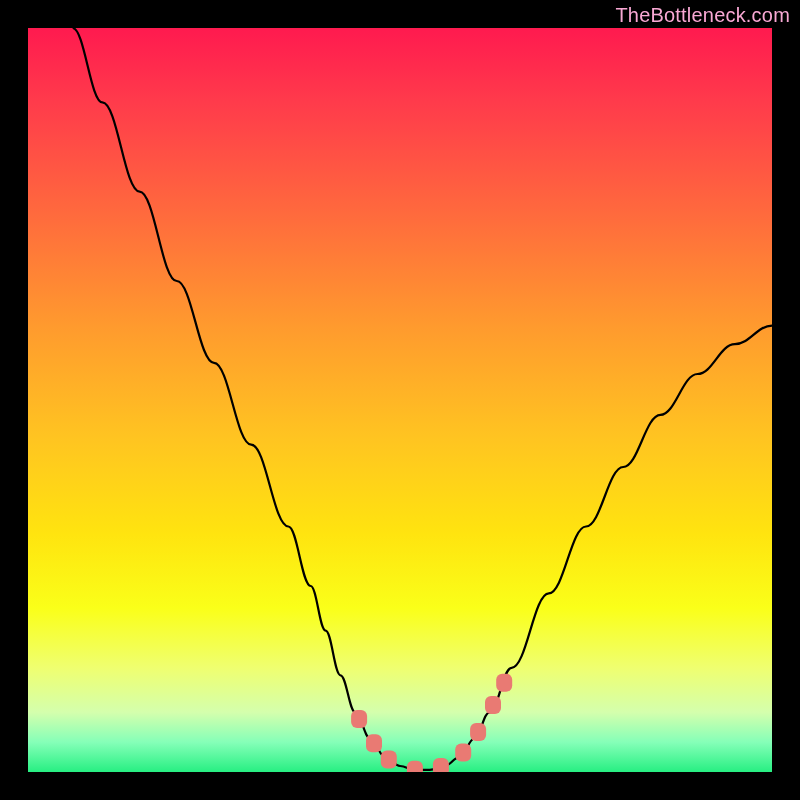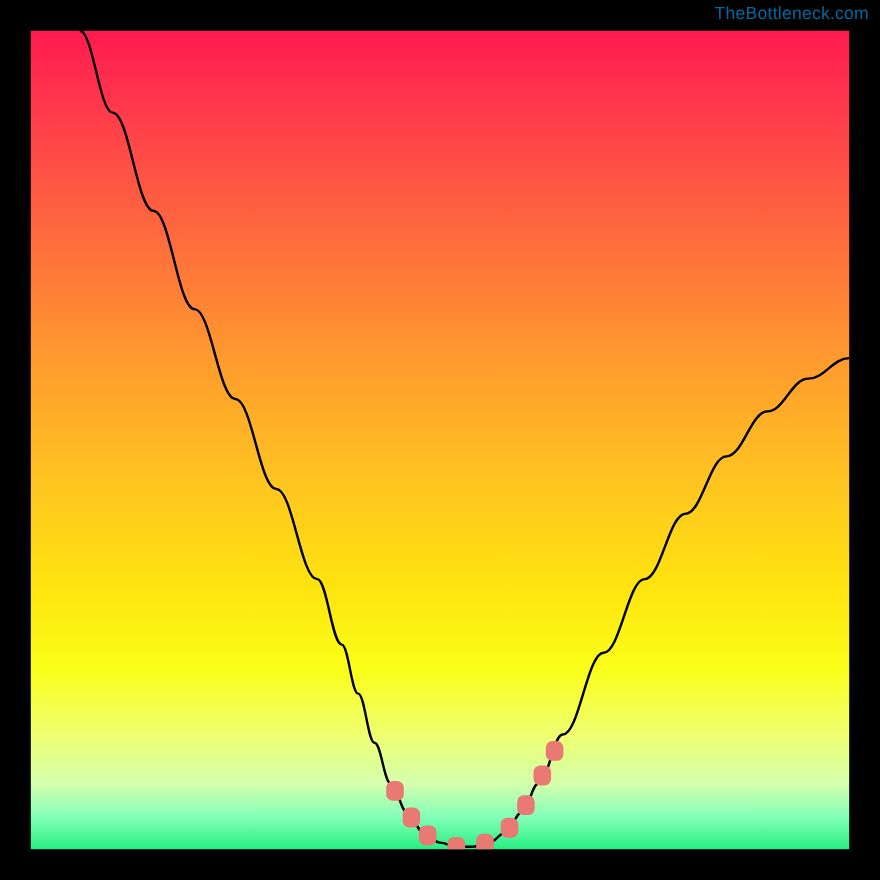--- a/index.html
+++ b/index.html
@@ -31,22 +31,22 @@
       #d4ffad 92%,
       #85ffb8 96%,
       #27ef82 100%
     );
   }
   .watermark {
     position: absolute;
     top: 4px;
     right: 10px;
     font-family: Arial, Helvetica, sans-serif;
-    font-size: 16px;
-    color: #0369a1;
+    font-size: 20px;
+    color: #f9a8d4;
     font-weight: 500;
     letter-spacing: 0.2px;
   }
   svg {
     position: absolute;
     left: 0;
     top: 0;
   }
 </style>
 </head>

